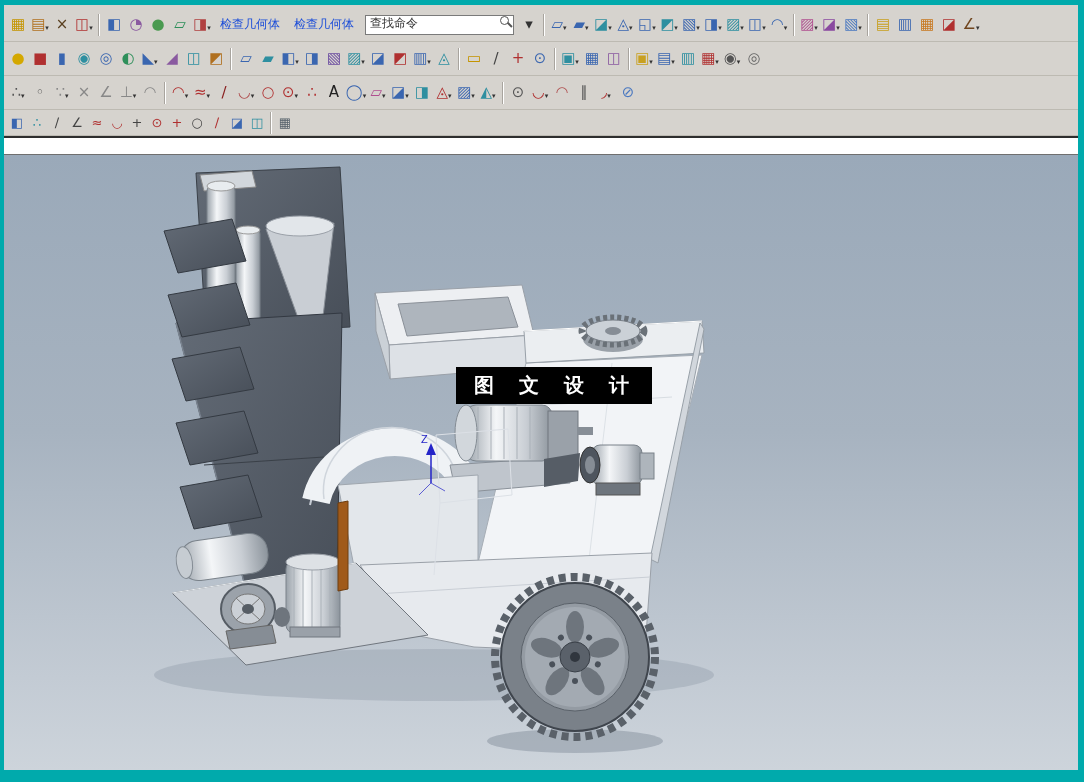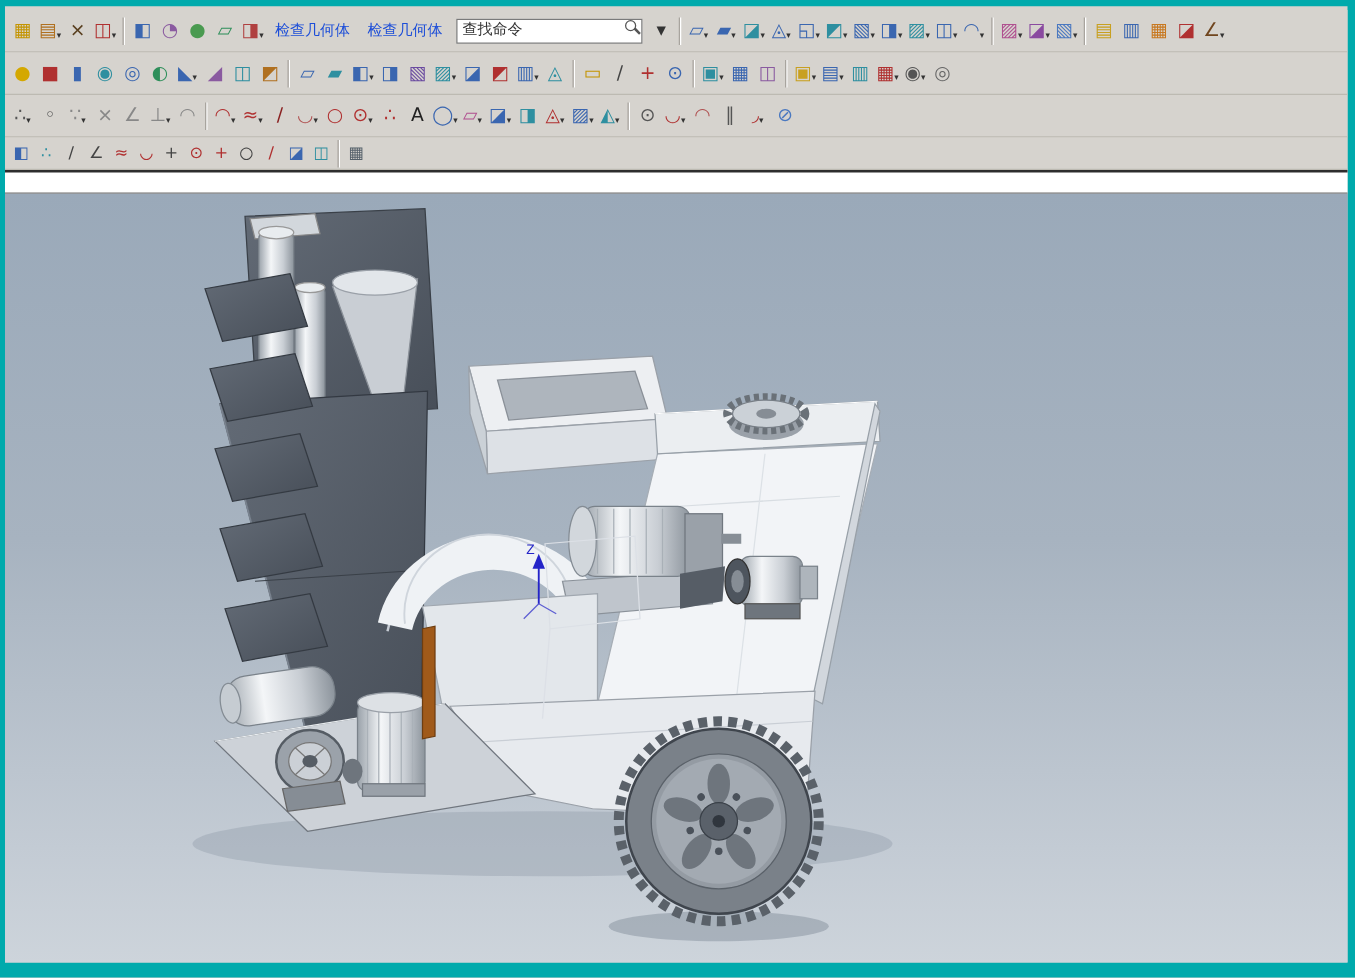--- a/index.html
+++ b/index.html
@@ -621,15 +621,16 @@
 
       <g>
         <line x1="427" y1="328" x2="427" y2="294" stroke="#2424C8" stroke-width="1.5"></line>
         <polygon points="427,288 422,300 432,300" fill="#2424C8"></polygon>
         <line x1="427" y1="328" x2="415" y2="340" stroke="#2424C8" opacity="0.7"></line>
         <line x1="427" y1="328" x2="441" y2="336" stroke="#2424C8" opacity="0.7"></line>
         <text x="417" y="288" font-size="11" fill="#2424C8">Z</text>
       </g>
     </svg>
 
+    <div class="watermark">图 文 设 计</div>
   </div>
 
 </div>
 
 </body></html>

